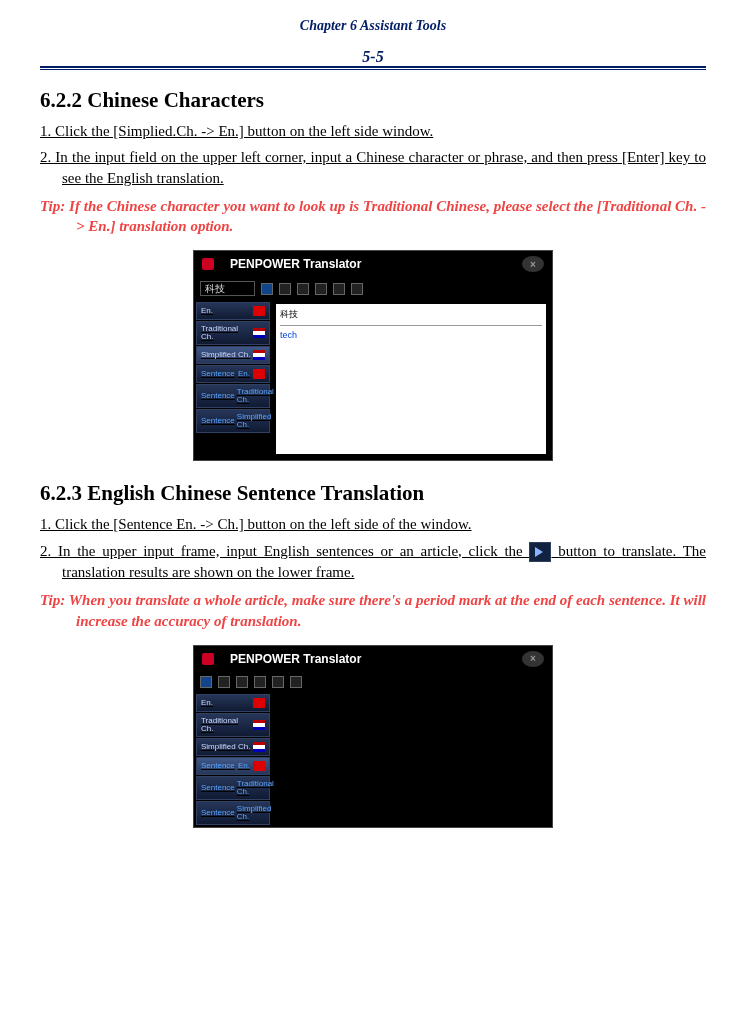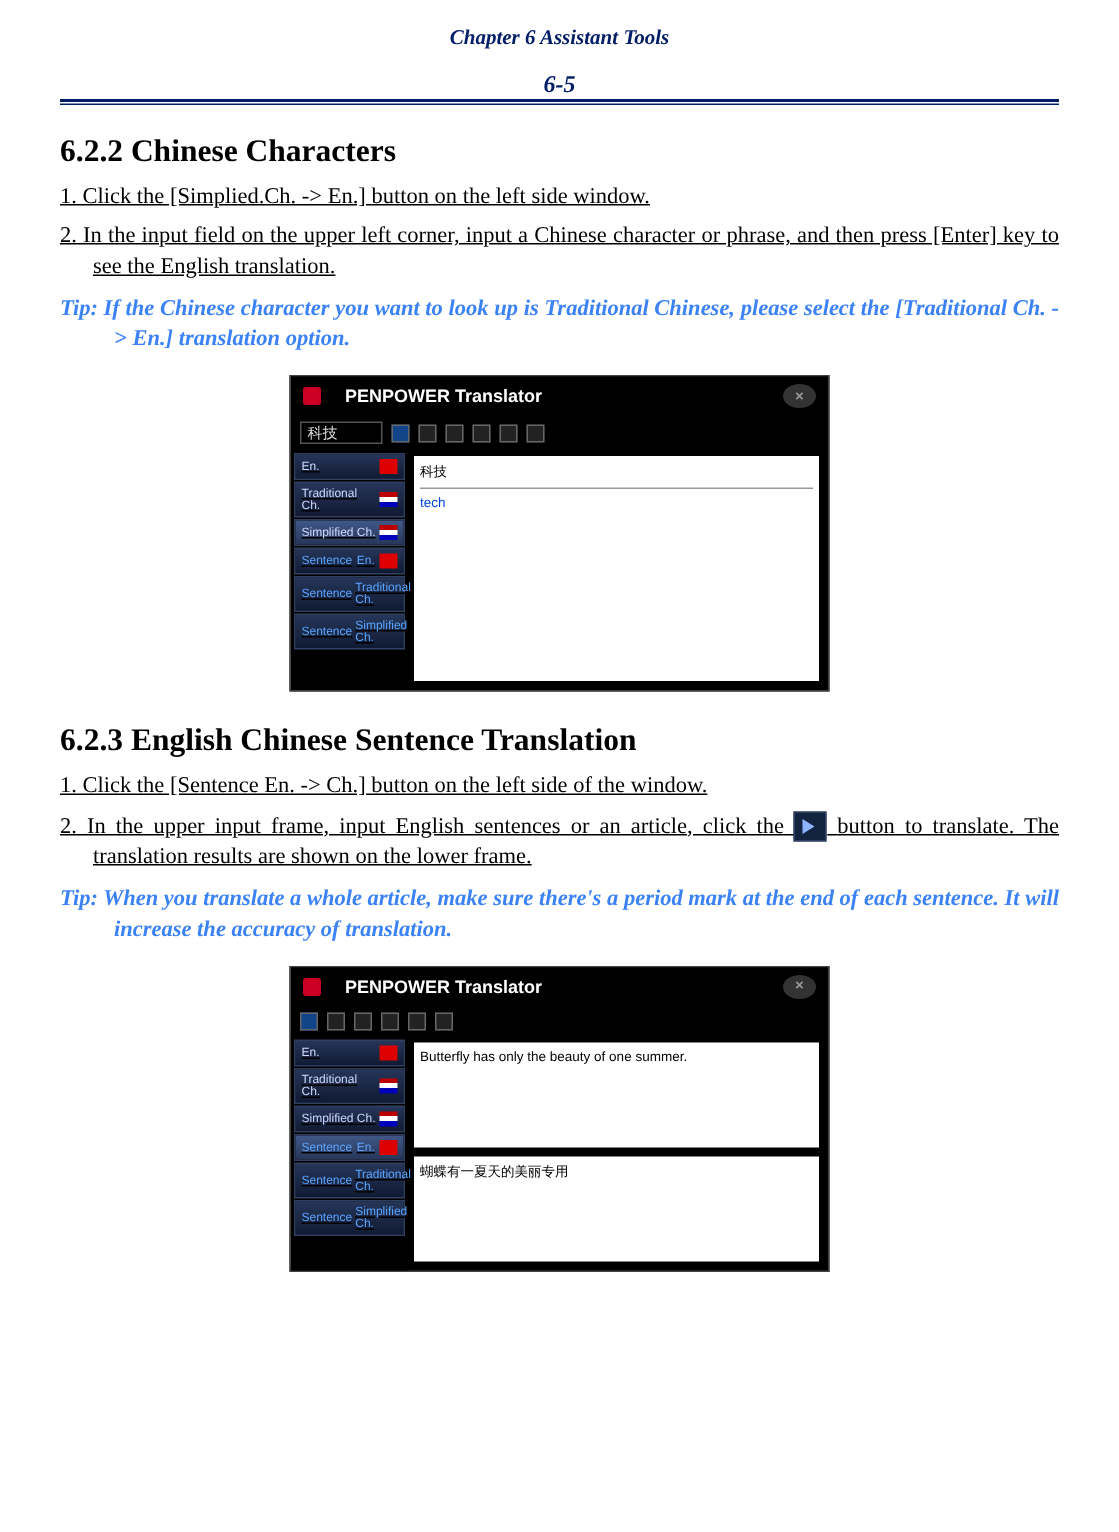--- a/index.html
+++ b/index.html
@@ -35,21 +35,21 @@
     font-family: "Palatino Linotype","Book Antiqua",serif;
     font-weight: bold;
     font-size: 21px;
     margin: 14px 0 8px 0;
   }
   p.step { margin: 6px 0; text-align: justify; line-height: 1.35; text-decoration: underline; }
   .hang { padding-left: 22px; text-indent: -22px; }
   .tip {
     font-style: italic;
     font-weight: bold;
-    color: #3b82f6;
+    color: #ef4444;
     margin: 8px 0 14px 0;
     text-align: justify;
     line-height: 1.35;
     padding-left: 36px;
     text-indent: -36px;
   }
   .figure-wrap { text-align: center; margin: 14px 0 20px 0; }
   .app-window {
     display: inline-block;
     width: 360px;
@@ -173,21 +173,21 @@
     border-bottom:5px solid transparent;
   }
   a.translation { color:#0044dd; font-size:9px; }
 </style>
 </head>
 <body>
 
 <div class="top-rule-wrap">
   <div class="chapter-label">
     <span>Chapter 6 Assistant Tools</span>
-    <span class="page-no">6-5</span>
+    <span class="page-no">5-5</span>
   </div>
   <div class="top-rule"></div>
 </div>
 
 <h3 class="section-heading">6.2.2 Chinese Characters</h3>
 
 <p class="step hang">1. Click the [Simplied.Ch. -&gt; En.] button on the left side window.</p>
 <p class="step hang">2. In the input field on the upper left corner, input a Chinese character or phrase, and then press [Enter] key to see the English translation.</p>
 <p class="tip">Tip: If the Chinese character you want to look up is Traditional Chinese, please select the [Traditional Ch. -&gt; En.] translation option.</p>
 
@@ -295,19 +295,15 @@
             <span>Sentence</span>
             <span>Traditional Ch.</span>
             <span class="flag en"></span>
           </div>
         <div class="tab sentence-hdr">
             <span>Sentence</span>
             <span>Simplified Ch.</span>
             <span class="flag en"></span>
           </div>
       </div>
-      <div class="dual-panel">
-        <div class="pane">Butterfly has only the beauty of one summer.</div>
-        <div class="pane">蝴蝶有一夏天的美丽专用</div>
-      </div>
     </div>
   </div>
 </div>
 
 </body></html>

